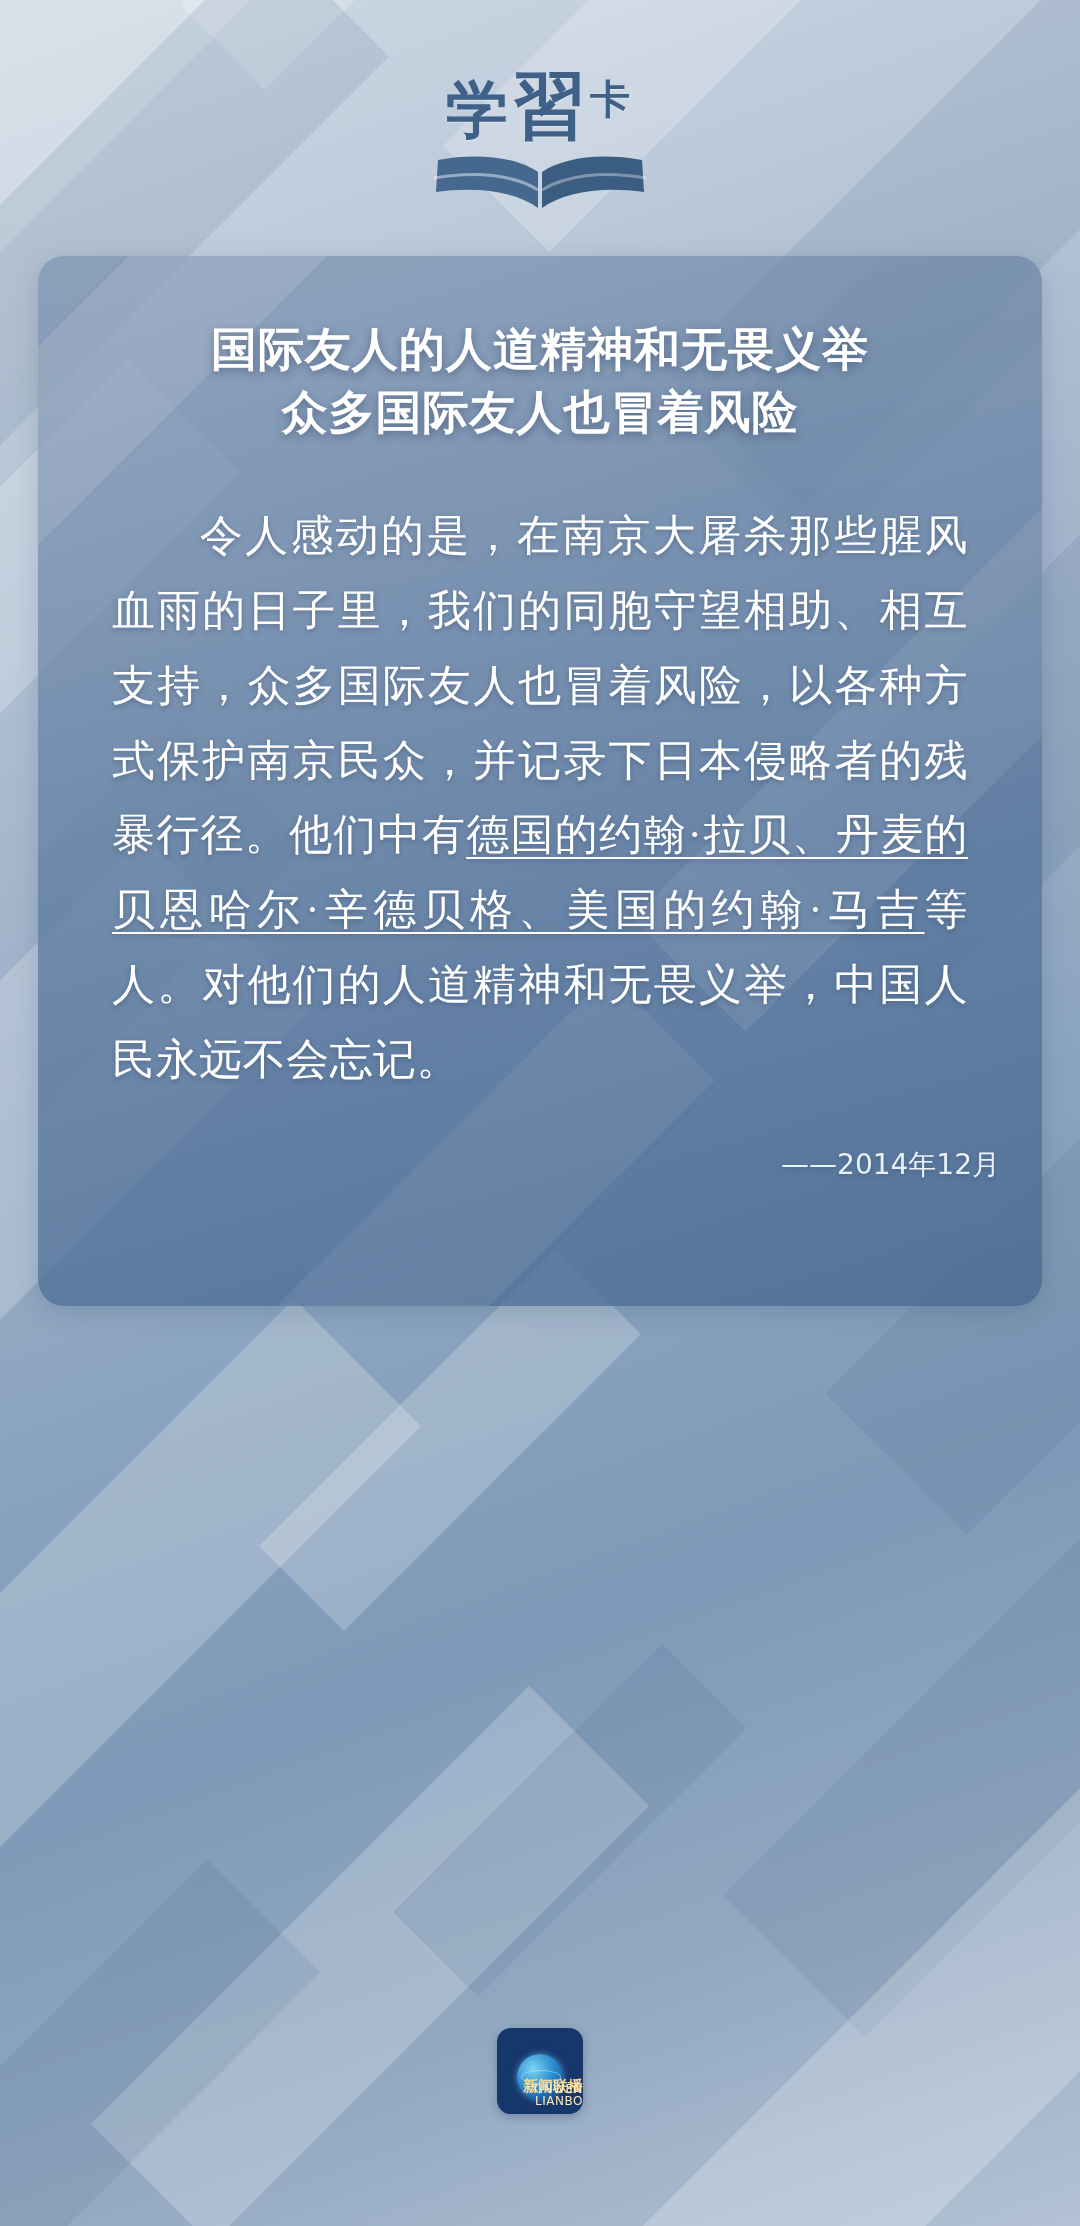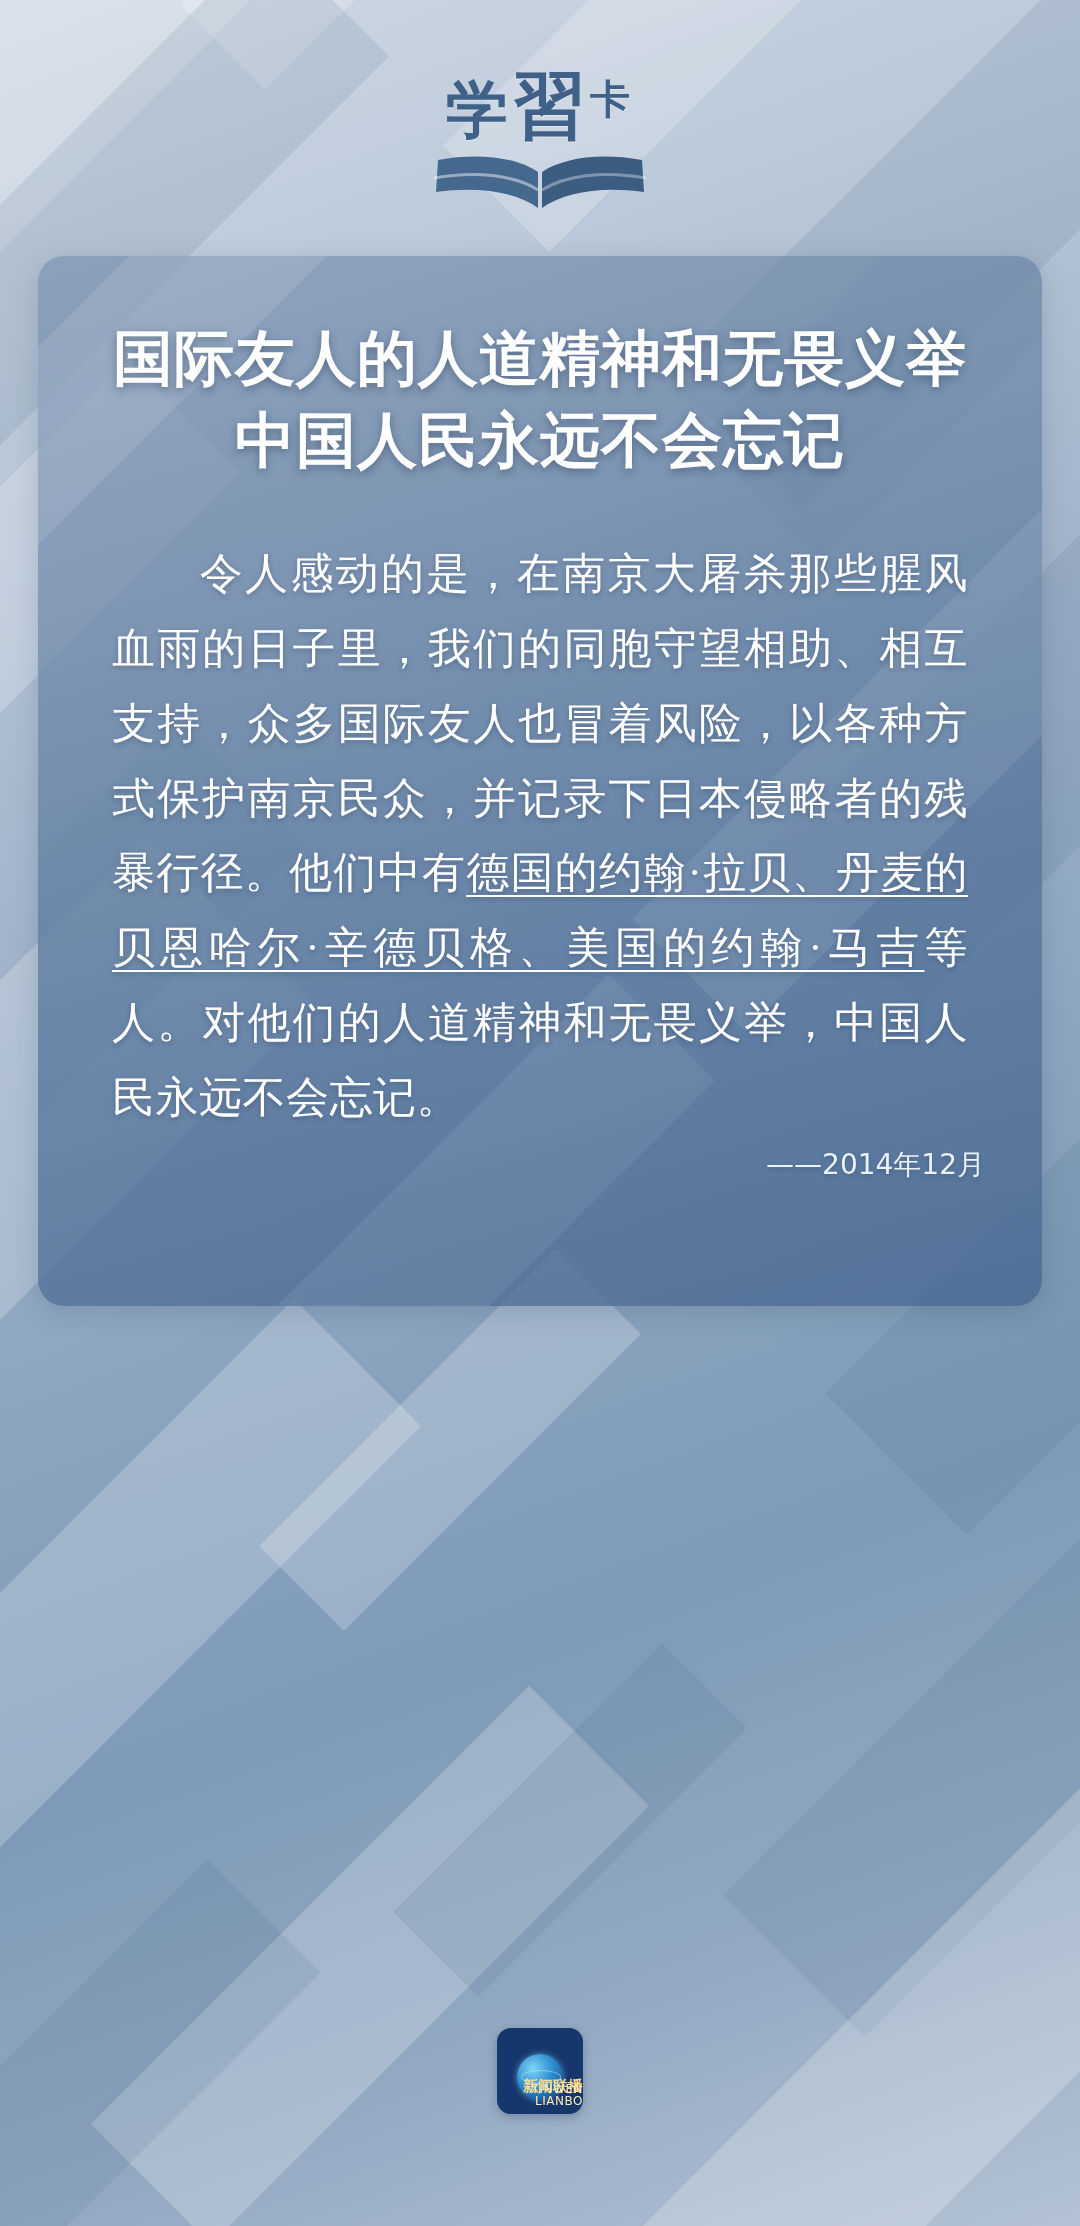--- a/index.html
+++ b/index.html
@@ -85,21 +85,21 @@
     padding: 62px 58px 0 58px;
   }
   .card-deco {
     position: absolute;
     inset: 0;
     overflow: hidden;
     z-index: 1;
   }
   .title {
     color: #ffffff;
-    font-size: 60px;
+    font-size: 46px;
     font-weight: 700;
     line-height: 1.36;
     letter-spacing: 1px;
     text-align: center;
     text-shadow: 0 3px 8px rgba(30,50,80,0.45);
     margin: 0 0 56px 0;
   }
   .title div { white-space: nowrap; }
   .body-text {
     color: #ffffff;
@@ -108,21 +108,21 @@
     letter-spacing: 0.5px;
     text-align: justify;
     text-shadow: 0 2px 5px rgba(30,50,80,0.35);
     margin: 16px;
     font-family: Liberation Serif, serif;
   }
   .body-text .indent { display: inline-block; width: 86px; }
   .u { text-decoration: underline; text-underline-offset: 8px; text-decoration-thickness: 2px; }
   .source {
     position: absolute;
-    right: 57px;
+    right: 42px;
     bottom: 118px;
     text-align: right;
     color: #eaf1f8;
     font-size: 28px;
     line-height: 1.6;
     text-shadow: 0 2px 4px rgba(30,50,80,0.3);
     z-index: 3;
   }
   
   .footer {
@@ -230,21 +230,21 @@
       <div class="band light" style="left:-200px; top:60px; width:520px; height:140px; opacity:.5;"></div>
       <div class="band dark" style="left:640px; top:-40px; width:560px; height:170px; opacity:.5;"></div>
       <div class="band light" style="left:560px; top:420px; width:620px; height:160px; opacity:.35;"></div>
       <div class="band dark" style="left:-240px; top:620px; width:520px; height:180px; opacity:.35;"></div>
       <div class="band light" style="left:180px; top:880px; width:520px; height:150px; opacity:.3;"></div>
     </div>
 
     <div class="card-inner">
       <h1 class="title">
         <div>国际友人的人道精神和无畏义举</div>
-        <div>中国人民永远不会忘记</div>
+        <div>众多国际友人也冒着风险</div>
       </h1>
 
       <p class="body-text"><span class="indent"></span><span>令人感动的是，在南京大屠杀那些腥风血雨的日子里，我们的同胞守望相助、相互支持，众多国际友人也冒着风险，以各种方式保护南京民众，并记录下日本侵略者的残暴行径。他们中有</span><span class="u">德国的约翰·拉贝、丹麦的贝恩哈尔·辛德贝格、美国的约翰·马吉</span><span>等人。对他们的人道精神和无畏义举，中国人民永远不会忘记。</span></p>
     </div>
 
     <div class="source">
       <div>——2014年12月</div>
     </div>
   </div>
 

